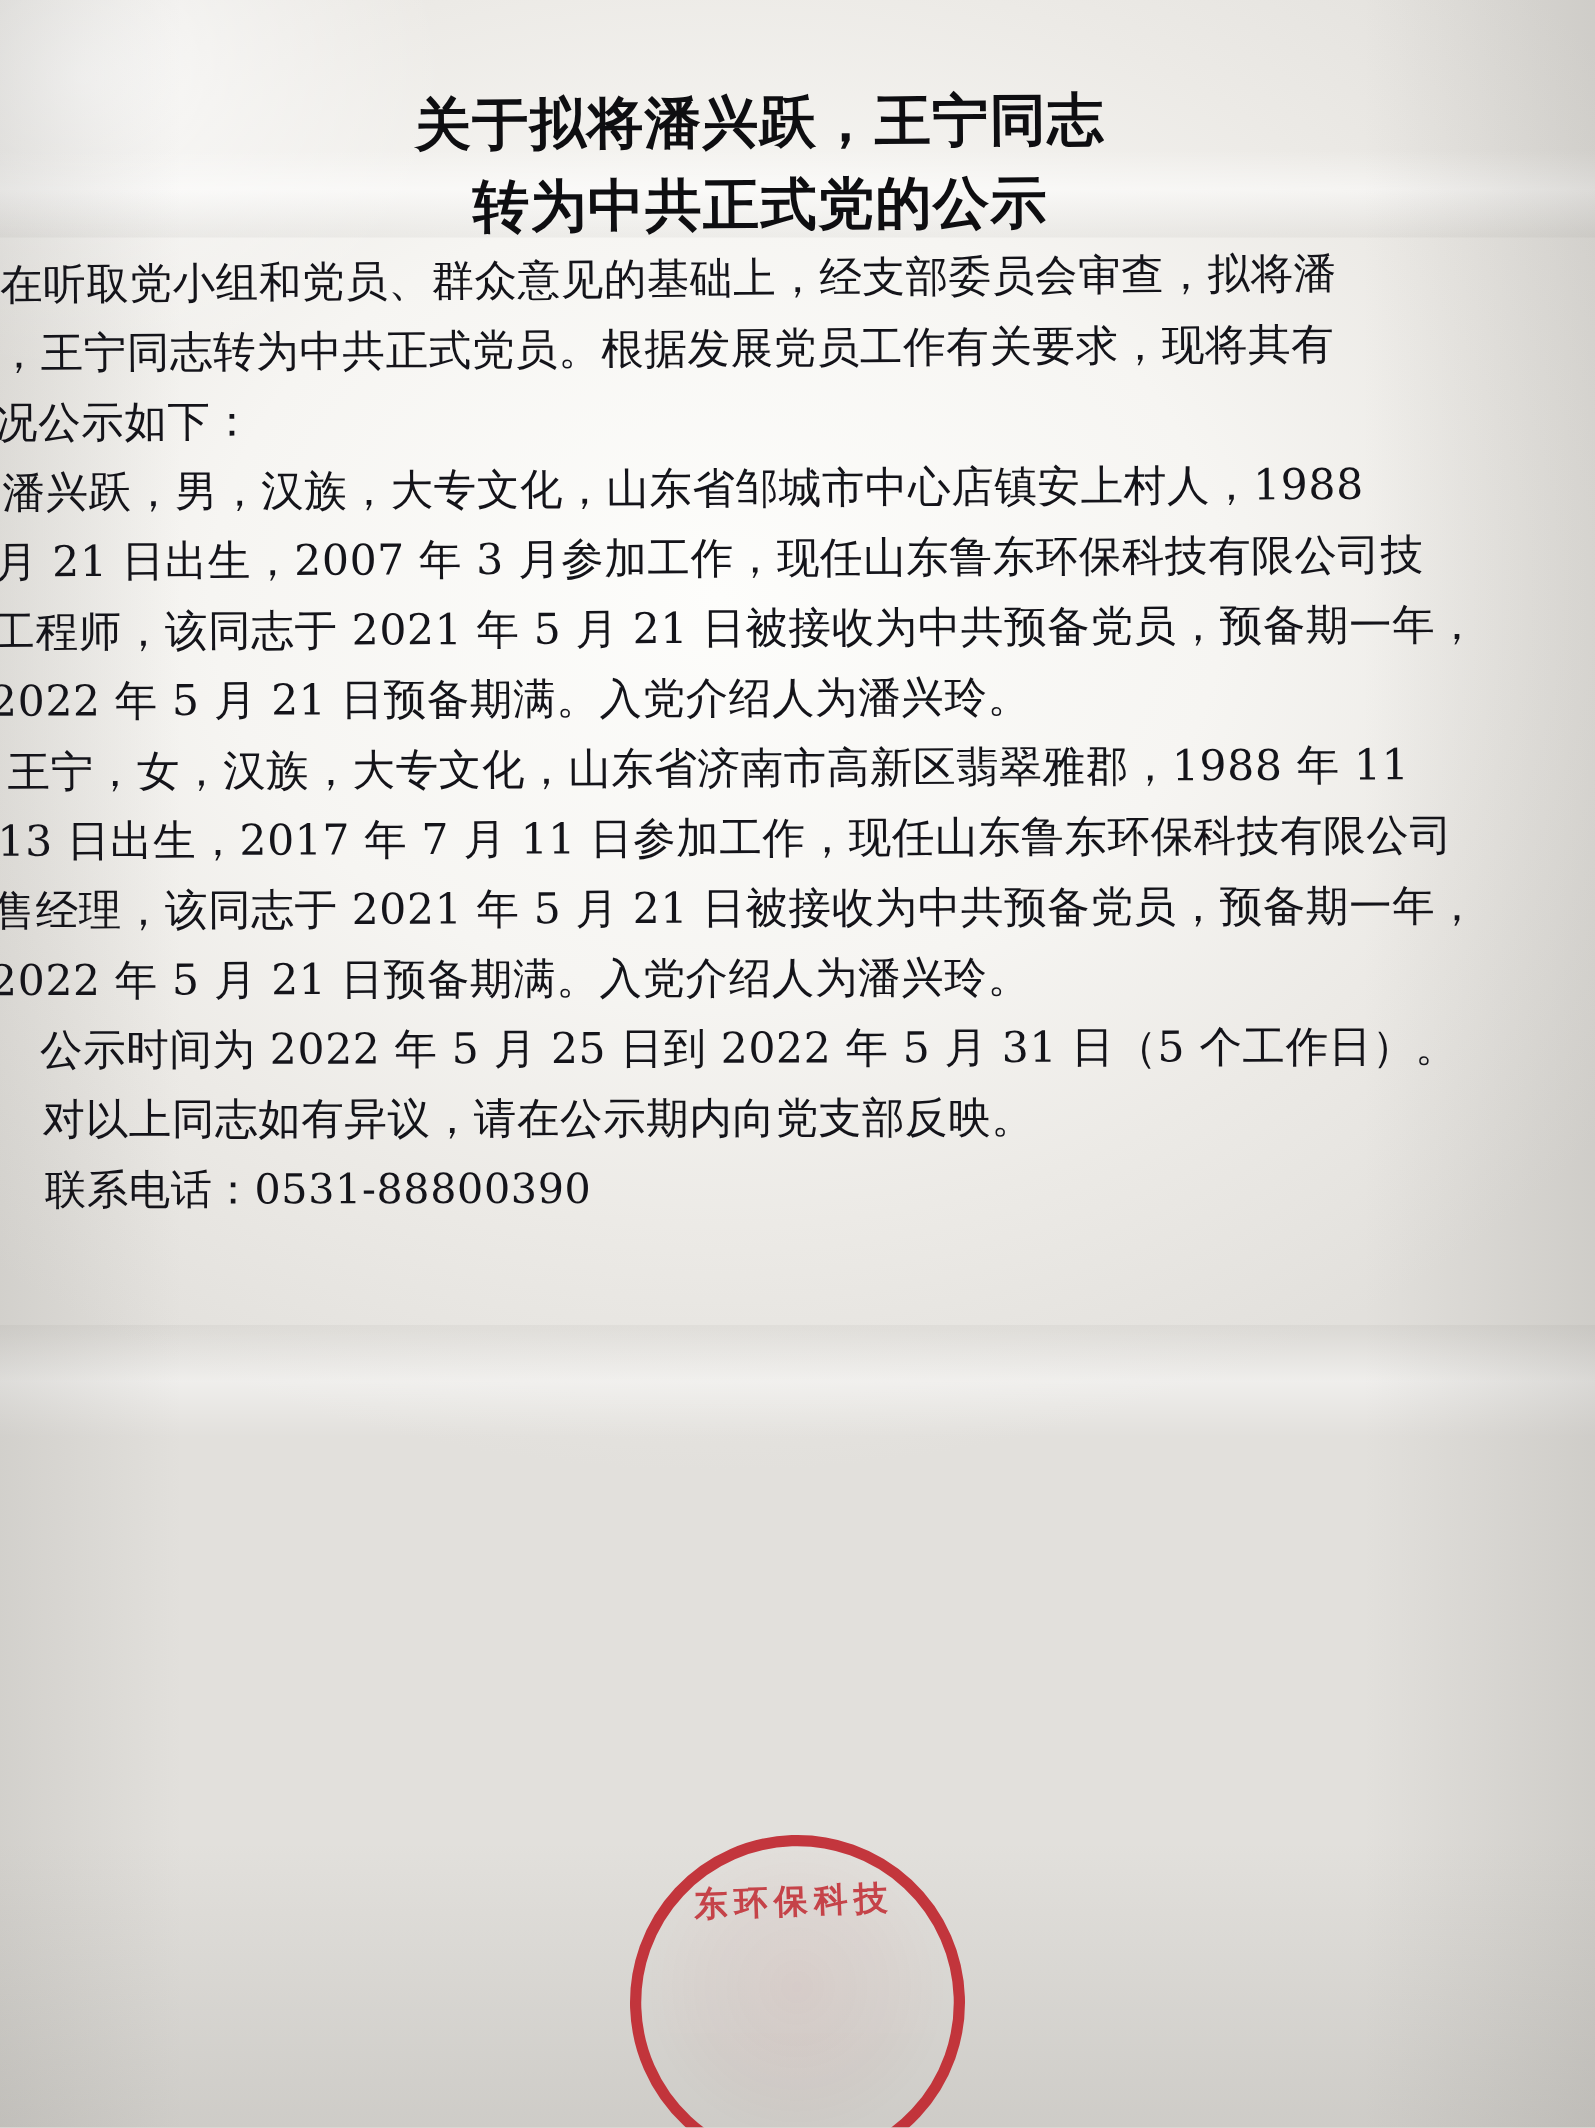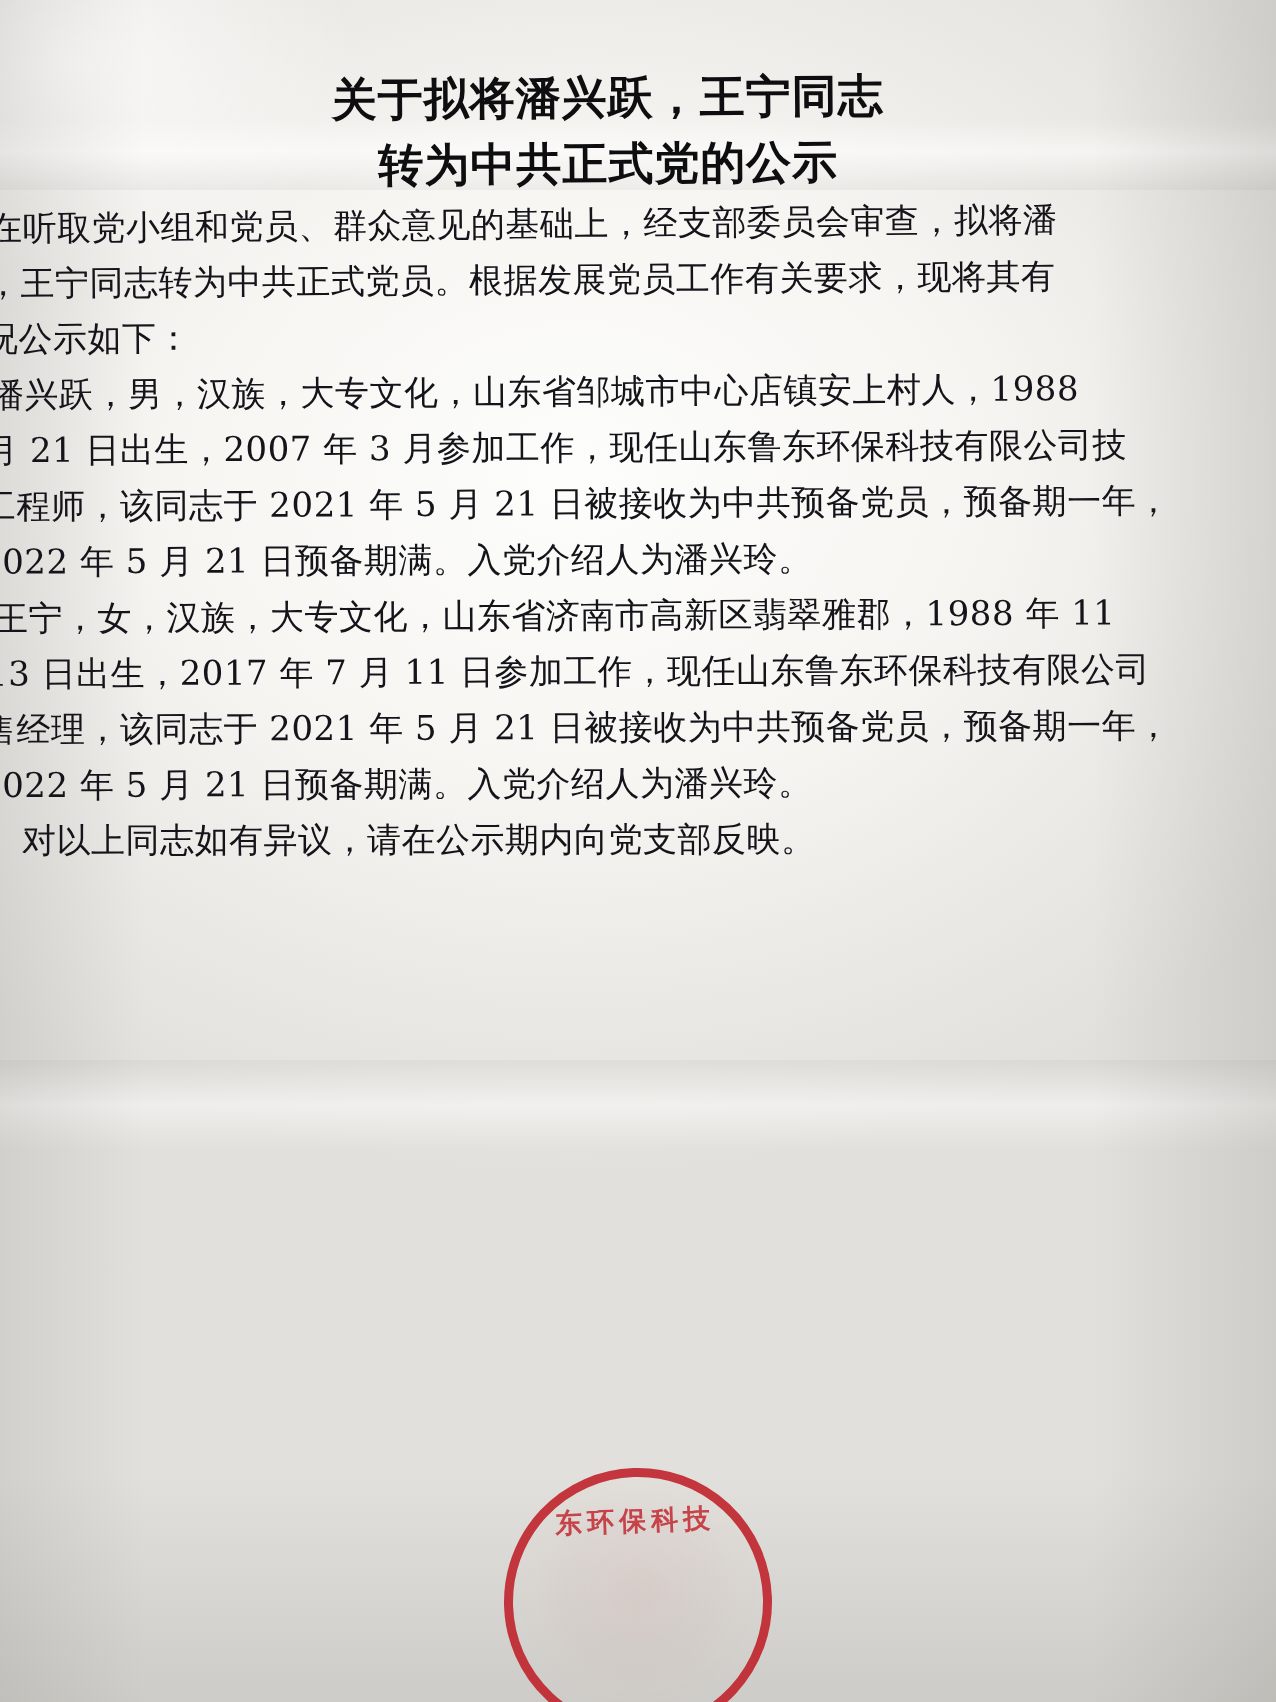--- a/index.html
+++ b/index.html
@@ -74,21 +74,21 @@
   }
 
   .body-text {
     font-family: "DejaVu Serif", "Liberation Serif", serif;
     font-size: 34px;
     line-height: 1.0;
     color: #14141a;
     margin-top: 10px;
   }
   .para {
-    margin: 0 0 6px 0;
+    margin: 0 0 6px 12px;
   }
   .ln {
     display: block;
     white-space: nowrap;
     letter-spacing: 0.5px;
     margin-bottom: 22px;
   }
   
   .p-intro .ln:nth-child(1) { margin-left: -12px; transform: rotate(-0.5deg); }
   .p-intro .ln:nth-child(2) { margin-left: -14px; transform: rotate(-0.4deg); }
@@ -173,25 +173,31 @@
       </p>
 
       <p class="para p-b">
         <span class="ln">王宁，女，汉族，大专文化，山东省济南市高新区翡翠雅郡，1988 年 11</span>
         <span class="ln">13 日出生，2017 年 7 月 11 日参加工作，现任山东鲁东环保科技有限公司</span>
         <span class="ln">售经理，该同志于 2021 年 5 月 21 日被接收为中共预备党员，预备期一年，</span>
         <span class="ln">2022 年 5 月 21 日预备期满。入党介绍人为潘兴玲。</span>
       </p>
 
 
+      <p class="para p-time">
+        <span class="ln">公示时间为 2022 年 5 月 25 日到 2022 年 5 月 31 日（5 个工作日）。</span>
+      </p>
 
       <p class="para p-obj">
         <span class="ln">对以上同志如有异议，请在公示期内向党支部反映。</span>
       </p>
 
+      <p class="para p-tel">
+        <span class="ln">联系电话：0531-88800390</span>
+      </p>
 
 
     </div>
   </div>
 
   <div class="seal">
     <div class="seal-text">东环保科技</div>
   </div>
 </div>
 

